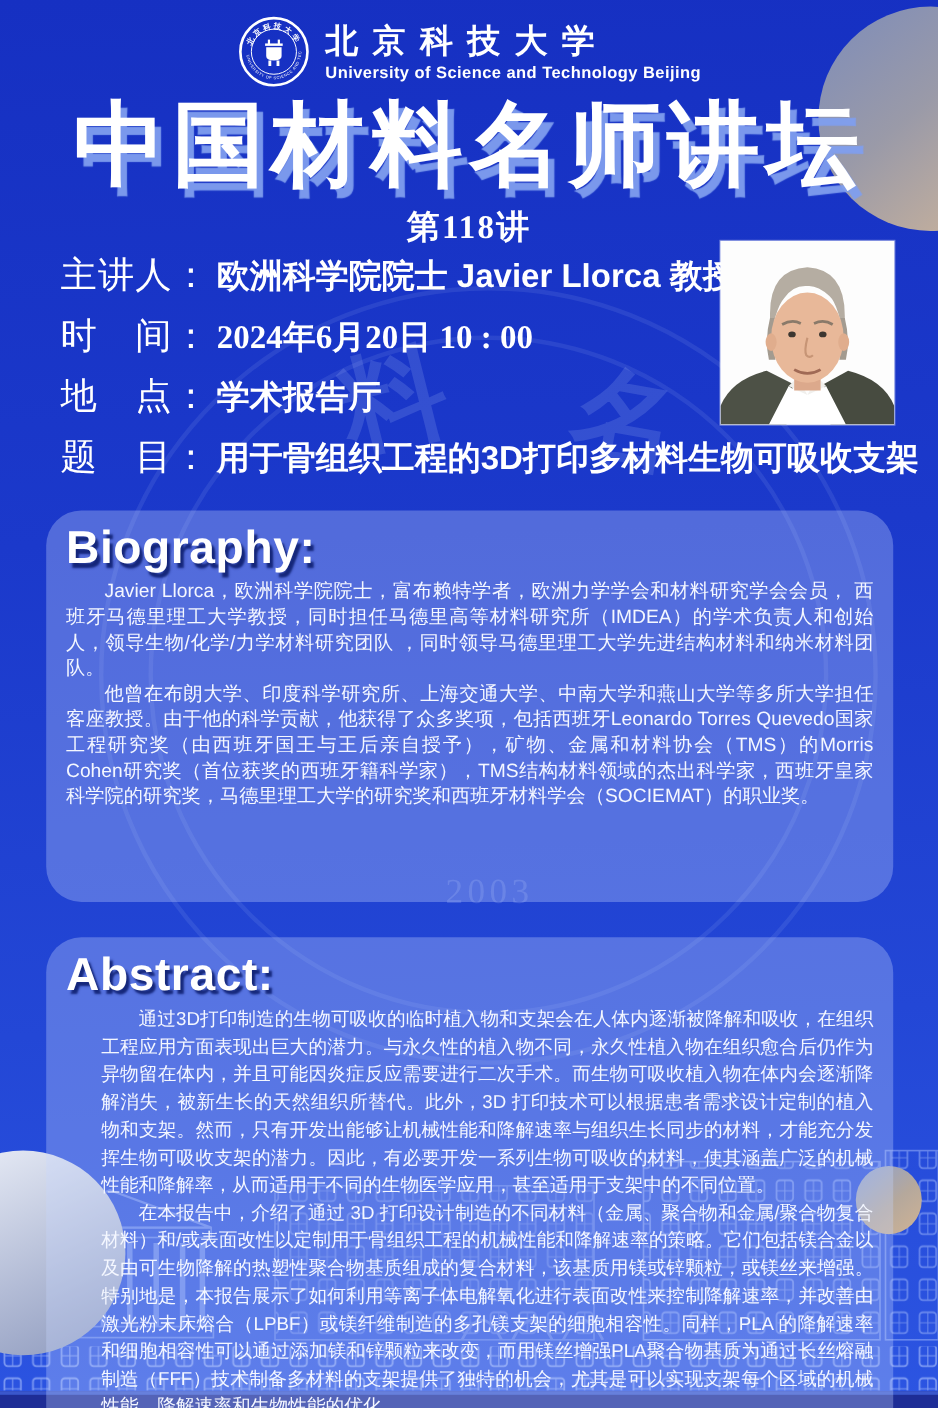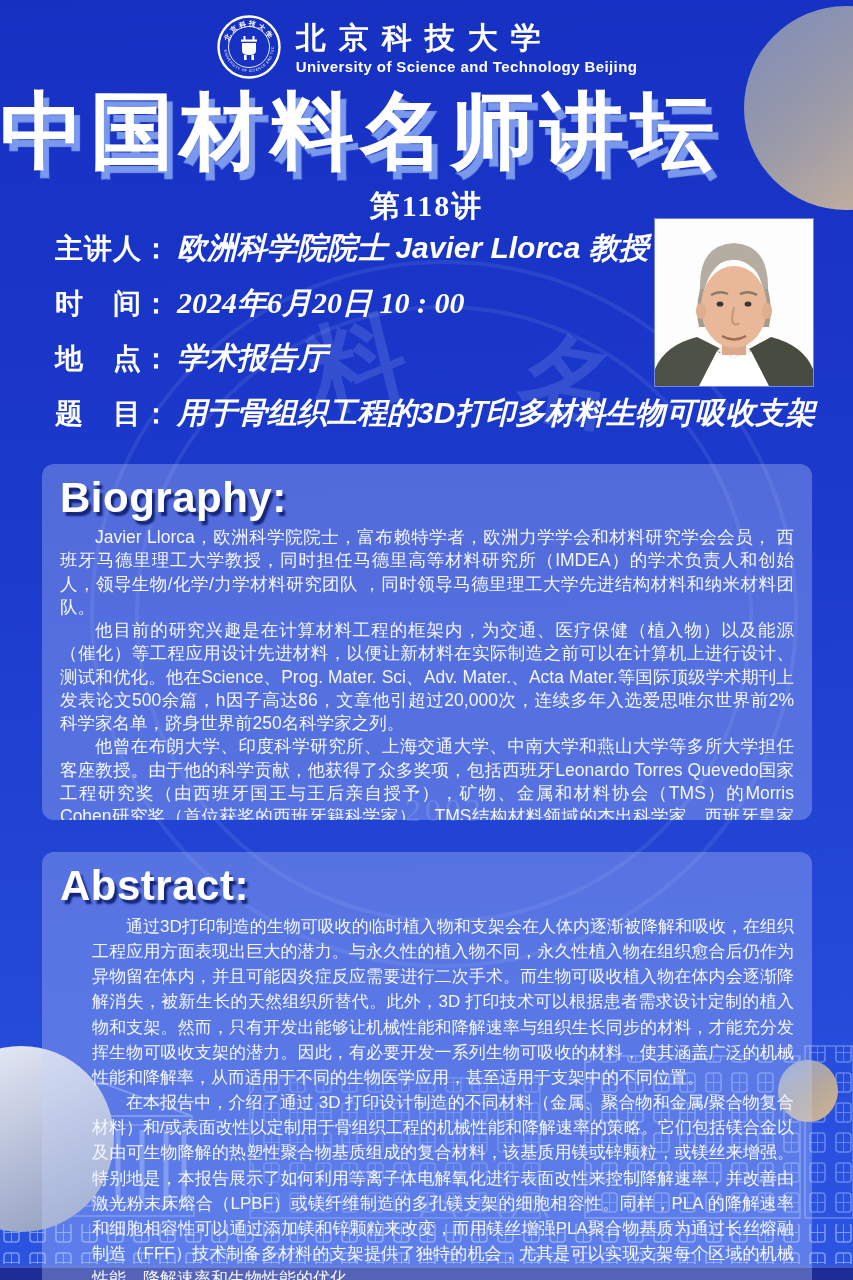--- a/index.html
+++ b/index.html
@@ -28,36 +28,36 @@
   .wm-year{left:405px;top:792px;font-family:"Liberation Serif","DejaVu Serif",serif;
     font-size:32px;letter-spacing:4px;color:rgba(200,218,255,0.18);}
   
   .header{position:absolute;top:14px;left:0;width:100%;display:flex;justify-content:center;
     align-items:center;gap:14px;z-index:4;}
   .uni-text{display:flex;flex-direction:column;align-items:flex-start;}
   .uni-cn{font-family:"Liberation Serif","DejaVu Serif",serif;font-size:30px;font-weight:700;
     letter-spacing:13px;line-height:1.2;white-space:nowrap;}
   .uni-en{font-size:15px;font-weight:700;letter-spacing:0.4px;margin-top:2px;white-space:nowrap;}
   
-  .main-title{position:absolute;top:86px;left:0;width:100%;z-index:4;
+  .main-title{position:absolute;top:86px;left:0;width:100%;text-align:center;z-index:4;
     font-size:84px;font-weight:900;letter-spacing:6px;line-height:1.08;white-space:nowrap;
     text-shadow:6px 8px 1px rgba(128,158,238,0.95);}
   .session{position:absolute;top:186px;left:0;width:100%;text-align:center;z-index:4;
     font-size:30px;font-weight:600;letter-spacing:2px;font-family:Liberation Serif, serif;}
   
   .info{position:absolute;left:55px;top:228px;z-index:4;}
   .info-row{display:flex;align-items:baseline;height:55px;white-space:nowrap;}
-  .info-label{font-size:28px;font-weight:700;letter-spacing:1px;}
-  .info-value{font-size:30px;font-weight:600;margin-left:6px;font-style:italic;}
+  .info-label{font-size:33px;font-weight:400;letter-spacing:1px;}
+  .info-value{font-size:30px;font-weight:600;margin-left:6px;}
   .info-row.serifv .info-value{font-family:"Liberation Serif","DejaVu Serif",serif;font-weight:600;}
   
   .photo{position:absolute;left:655px;top:219px;width:158px;height:167px;z-index:4;
     background:#ffffff;box-shadow:0 0 0 1px rgba(255,255,255,0.4);}
   
-  .card{position:absolute;left:42px;width:770px;z-index:3;border-radius:12px;
+  .card{position:absolute;left:42px;width:770px;z-index:3;border-radius:32px;
     background:rgba(198,214,255,0.32);padding:10px 18px 14px 18px;box-sizing:border-box;overflow:hidden;}
   .card-bio{top:464px;height:356px;}
   .card-abs{top:852px;height:458px;}
   .card h2{margin:0 0 4px 0;font-size:42px;font-weight:800;letter-spacing:0.5px;
     text-shadow:3px 4px 2px rgba(13,30,110,0.9);}
   .card p{margin:0;font-size:17.5px;line-height:1.33;text-align:justify;text-indent:2em;
     color:#f4f7ff;}
   .card-abs p{font-size:17px;line-height:1.48;margin-left:32px;}
   
   .building{position:absolute;left:0;bottom:12px;z-index:1;}
@@ -173,21 +173,20 @@
       <ellipse cx="65" cy="85" rx="3.4" ry="2.6" fill="#3c3630"></ellipse>
       <ellipse cx="93" cy="85" rx="3.4" ry="2.6" fill="#3c3630"></ellipse>
       <path d="M79,88 q-3,12 -1,16 q3,3 6,0" stroke="#c79576" stroke-width="2" fill="none"></path>
       <path d="M67,117 q12,7 24,0" stroke="#a06a55" stroke-width="2.5" fill="none"></path>
     </svg>
   </div>
 
   <div class="card card-bio">
     <h2>Biography:</h2>
     <p>Javier Llorca，欧洲科学院院士，富布赖特学者，欧洲力学学会和材料研究学会会员， 西班牙马德里理工大学教授，同时担任马德里高等材料研究所（IMDEA）的学术负责人和创始人，领导生物/化学/力学材料研究团队 ，同时领导马德里理工大学先进结构材料和纳米材料团队。</p>
-    <p>他目前的研究兴趣是在计算材料工程的框架内，为交通、医疗保健（植入物）以及能源（催化）等工程应用设计先进材料，以便让新材料在实际制造之前可以在计算机上进行设计、测试和优化。他在Science、Prog. Mater. Sci、Adv. Mater.、Acta Mater.等国际顶级学术期刊上发表论文500余篇，h因子高达86，文章他引超过20,000次，连续多年入选爱思唯尔世界前2% 科学家名单，跻身世界前250名科学家之列。</p>
     <p>他曾在布朗大学、印度科学研究所、上海交通大学、中南大学和燕山大学等多所大学担任客座教授。由于他的科学贡献，他获得了众多奖项，包括西班牙Leonardo Torres Quevedo国家工程研究奖（由西班牙国王与王后亲自授予），矿物、金属和材料协会（TMS）的Morris Cohen研究奖（首位获奖的西班牙籍科学家），TMS结构材料领域的杰出科学家，西班牙皇家科学院的研究奖，马德里理工大学的研究奖和西班牙材料学会（SOCIEMAT）的职业奖。</p>
   </div>
 
   <div class="card card-abs">
     <h2>Abstract:</h2>
     <p>通过3D打印制造的生物可吸收的临时植入物和支架会在人体内逐渐被降解和吸收，在组织工程应用方面表现出巨大的潜力。与永久性的植入物不同，永久性植入物在组织愈合后仍作为异物留在体内，并且可能因炎症反应需要进行二次手术。而生物可吸收植入物在体内会逐渐降解消失，被新生长的天然组织所替代。此外，3D 打印技术可以根据患者需求设计定制的植入物和支架。然而，只有开发出能够让机械性能和降解速率与组织生长同步的材料，才能充分发挥生物可吸收支架的潜力。因此，有必要开发一系列生物可吸收的材料，使其涵盖广泛的机械性能和降解率，从而适用于不同的生物医学应用，甚至适用于支架中的不同位置。</p>
     <p>在本报告中，介绍了通过 3D 打印设计制造的不同材料（金属、聚合物和金属/聚合物复合材料）和/或表面改性以定制用于骨组织工程的机械性能和降解速率的策略。它们包括镁合金以及由可生物降解的热塑性聚合物基质组成的复合材料，该基质用镁或锌颗粒，或镁丝来增强。特别地是，本报告展示了如何利用等离子体电解氧化进行表面改性来控制降解速率，并改善由激光粉末床熔合（LPBF）或镁纤维制造的多孔镁支架的细胞相容性。同样，PLA 的降解速率和细胞相容性可以通过添加镁和锌颗粒来改变，而用镁丝增强PLA聚合物基质为通过长丝熔融制造（FFF）技术制备多材料的支架提供了独特的机会，尤其是可以实现支架每个区域的机械性能、降解速率和生物性能的优化。</p>
   </div>
 
   <div class="bottom-strip"></div>

